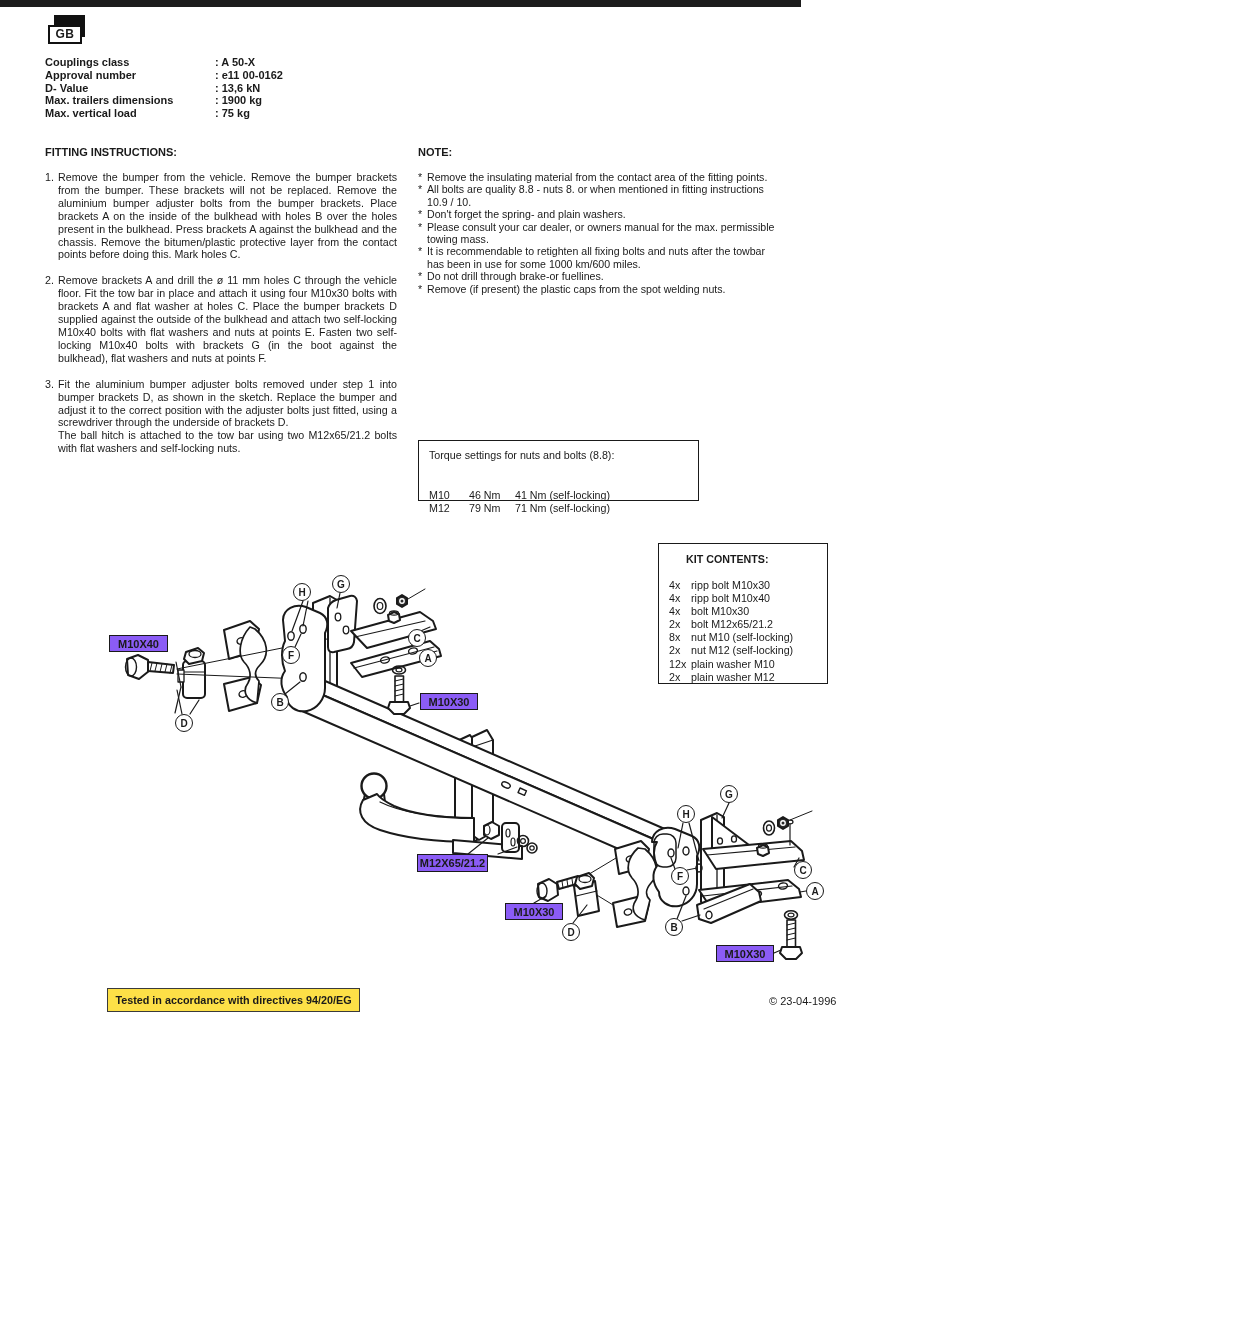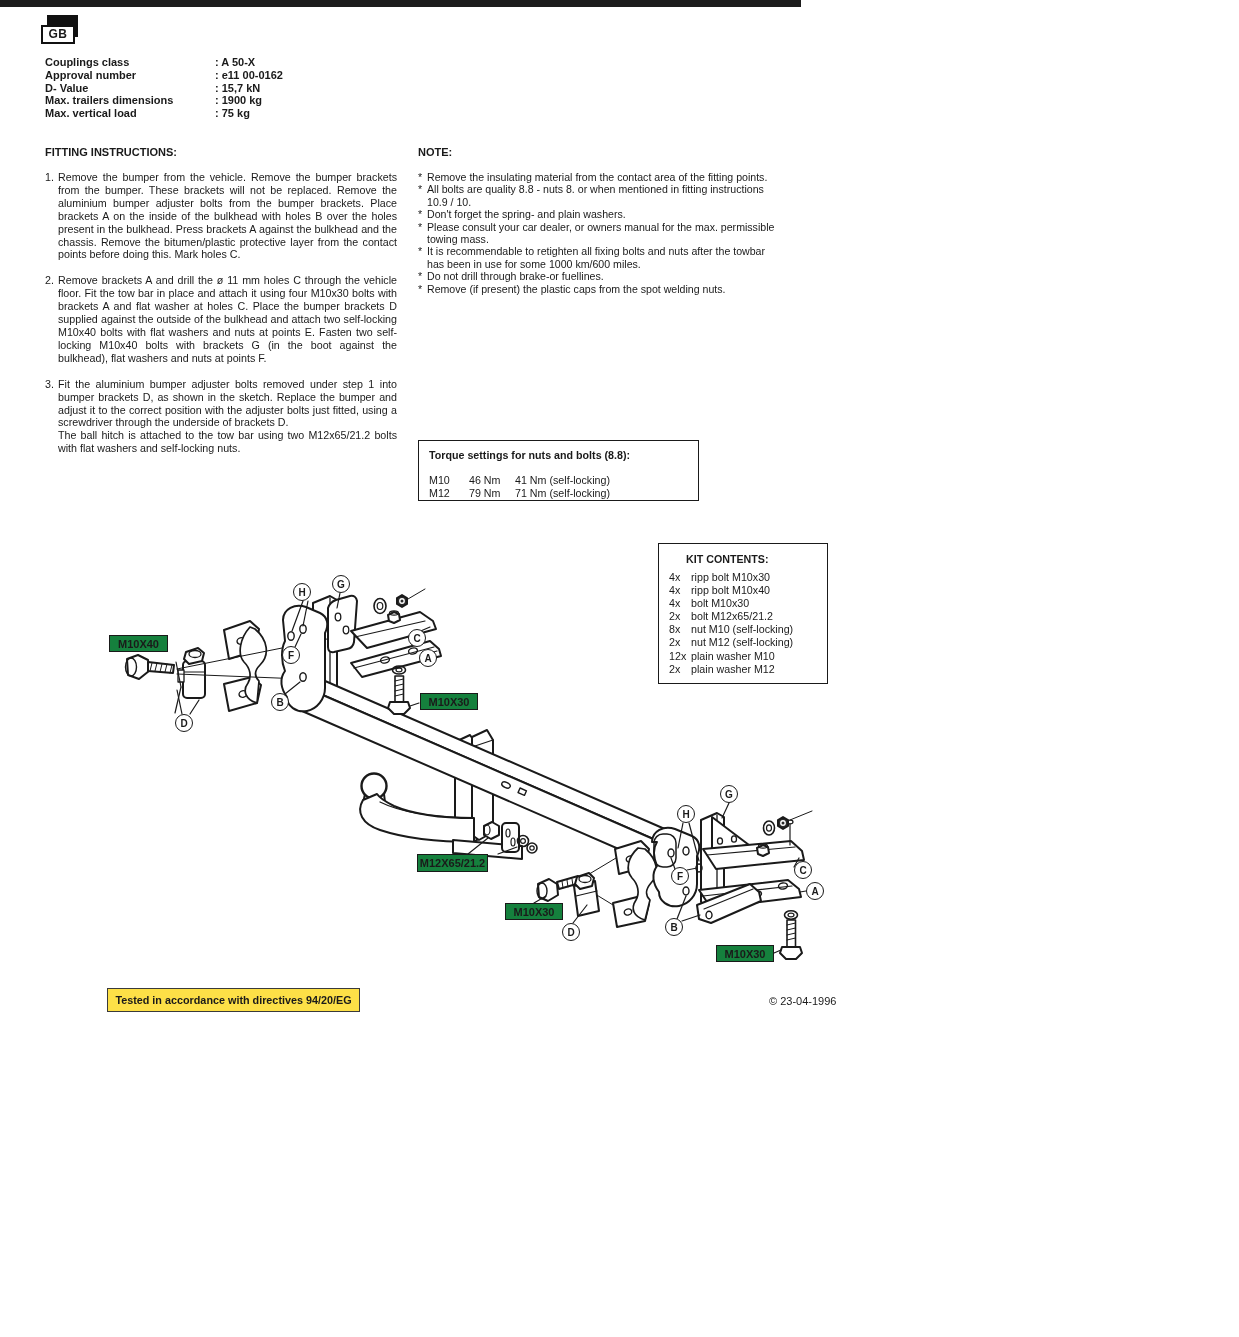--- a/index.html
+++ b/index.html
@@ -1,52 +1,52 @@
 <!DOCTYPE html>
 <html><head>
 <meta charset="utf-8">
 <style>
   html,body{margin:0;padding:0;background:#e8e8e8;}
   .page{position:relative;width:1239px;height:1337px;background:#ffffff;overflow:hidden;
         font-family:"Liberation Sans",sans-serif;color:#1a1a1a;}
   .topbar{position:absolute;left:0;top:0;width:801px;height:7px;background:#1c1c1c;}
   
-  .gb-wrap{position:absolute;left:41px;top:15px;width:45px;height:32px;padding-left:32px;}
+  .gb-wrap{position:absolute;left:48px;top:15px;width:45px;height:32px;padding-left:32px;}
   .gb-shadow{position:absolute;left:6px;top:0;width:31px;height:22px;background:#111;}
   .gb-box{position:absolute;left:0;top:10px;width:30px;height:15px;background:#fff;border:2px solid #111;
           font-weight:bold;font-size:12px;text-align:center;line-height:15px;letter-spacing:0.5px;}
   
   .specs{position:absolute;left:45px;top:56px;font-size:11px;font-weight:bold;line-height:12.8px;}
   .spec-label{display:inline-block;width:170px;}
   
   .col-left{position:absolute;left:45px;top:146px;width:352px;}
   .col-right{position:absolute;left:418px;top:146px;width:362px;}
   .h1{font-size:11px;font-weight:bold;margin:0 0 13px 0;}
   .step{position:relative;padding-left:13px;margin-bottom:13px;font-size:10.7px;line-height:12.9px;text-align:justify;}
   .step-num{position:absolute;left:0;top:0;}
   .step p{margin:0;}
   .note-item{position:relative;padding-left:9px;font-size:10.6px;line-height:12.4px;}
   .note-bullet{position:absolute;left:0;top:0;}
   
   .torque{position:absolute;left:418px;top:440px;width:281px;height:61px;border:1.5px solid #1a1a1a;
           font-size:10.7px;box-sizing:border-box;padding:8px 10px;}
-  .torque-title{font-weight:bold;margin-bottom:13px;}
+  .torque-title{font-weight:normal;margin-bottom:28px;}
   .trow{line-height:13px;}
   .tc1{display:inline-block;width:40px;}
   .tc2{display:inline-block;width:46px;}
   
   .kit{position:absolute;left:658px;top:543px;width:170px;height:141px;border:1.5px solid #1a1a1a;
        font-size:10.7px;box-sizing:border-box;padding:9px 0 0 10px;}
-  .kit-title{font-weight:bold;margin-bottom:6px;padding-left:17px;}
+  .kit-title{font-weight:bold;margin-bottom:14px;padding-left:17px;}
   .krow{line-height:13.1px;}
   .kqty{display:inline-block;width:22px;}
   
   .co{position:absolute;width:18px;height:18px;border:1.6px solid #1a1a1a;border-radius:50%;background:#fff;
       font-size:10px;font-weight:bold;text-align:center;line-height:18px;box-sizing:border-box;}
-  .plabel{position:absolute;border:1.7px solid #1a1a1a;background:#15803d;font-weight:bold;font-size:11px;
+  .plabel{position:absolute;border:1.7px solid #1a1a1a;background:#8b5cf6;font-weight:bold;font-size:11px;
           text-align:center;box-sizing:border-box;display:flex;align-items:center;justify-content:center;}
   .diagram-svg{position:absolute;left:60px;top:540px;width:840px;height:470px;}
   
   .tested{position:absolute;left:107px;top:988px;width:253px;height:24px;background:#fde047;
           border:1.6px solid #3a3a3a;font-size:10.8px;font-weight:bold;display:flex;align-items:center;
           justify-content:center;box-sizing:border-box;}
   .copyright{position:absolute;left:752px;top:995px;font-size:11px;margin-left:17px;}
 </style>
 </head>
 <body>
@@ -55,21 +55,21 @@
   <div class="topbar"></div>
 
   <div class="gb-wrap">
     <div class="gb-shadow"></div>
     <div class="gb-box">GB</div>
   </div>
 
   <div class="specs">
     <div><span class="spec-label">Couplings class</span><span>: A 50-X</span></div>
     <div><span class="spec-label">Approval number</span><span>: e11 00-0162</span></div>
-    <div><span class="spec-label">D- Value</span><span>: 15,7 kN</span></div>
+    <div><span class="spec-label">D- Value</span><span>: 13,6 kN</span></div>
     <div><span class="spec-label">Max. trailers dimensions</span><span>: 1900 kg</span></div>
     <div><span class="spec-label">Max. vertical load</span><span>: 75 kg</span></div>
   </div>
 
   <div class="col-left">
     <div class="h1">FITTING INSTRUCTIONS:</div>
     <div class="step">
       <span class="step-num">1.</span>
       <p>Remove the bumper from the vehicle. Remove the bumper brackets from the bumper. These brackets will not be replaced. Remove the aluminium bumper adjuster bolts from the bumper brackets. Place brackets A on the inside of the bulkhead with holes B over the holes present in the bulkhead. Press brackets A against the bulkhead and the chassis. Remove the bitumen/plastic protective layer from the contact points before doing this. Mark holes C.</p>
     </div>

